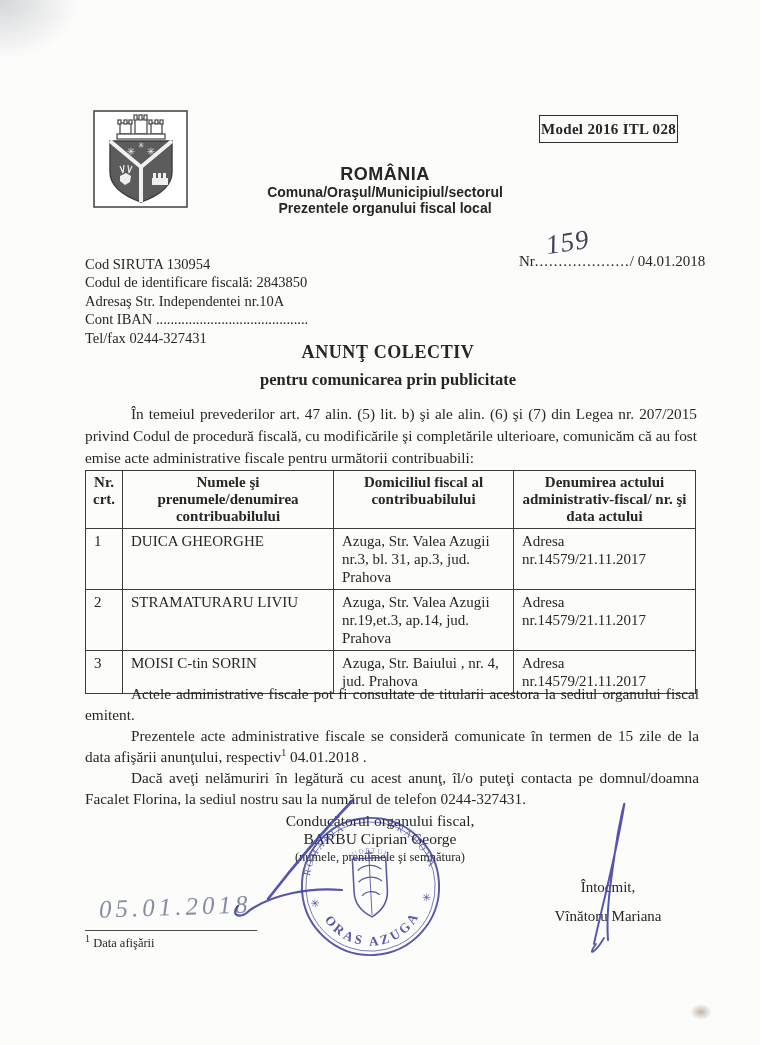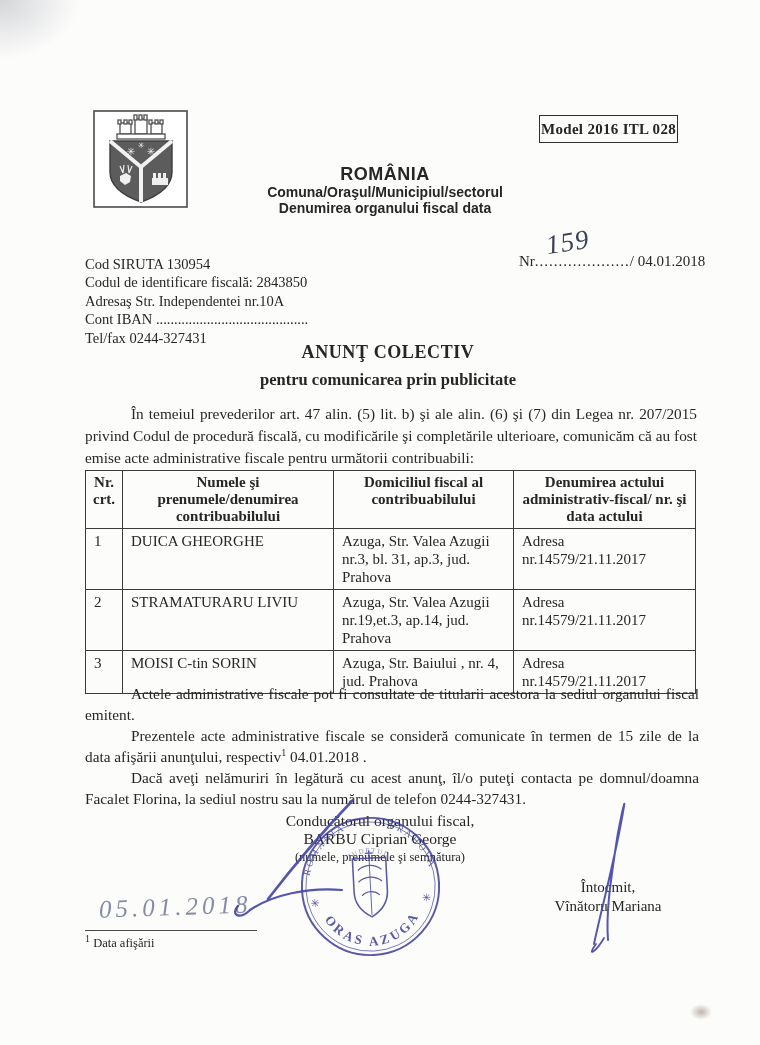--- a/index.html
+++ b/index.html
@@ -58,21 +58,21 @@
   .sign-block .s3{font-size:12.5px;margin-top:2px;}
 
   
   .stamp{position:absolute;left:297px;top:813px;width:147px;height:147px;opacity:.85;z-index:3;
     transform:rotate(-3deg);}
 
   .ink-overlay{position:absolute;left:0;top:0;width:760px;height:1045px;z-index:4;pointer-events:none;}
 
   
   .intocmit{position:absolute;left:528px;top:879px;width:160px;text-align:center;font-size:15px;z-index:2;}
-  .intocmit .i2{margin-top:2px;}
+  .intocmit .i2{margin-top:12px;}
 
   
   .hand-date{position:absolute;left:99px;top:893px;font-size:25px;font-style:italic;color:#858ba4;
     letter-spacing:4px;transform:rotate(-2deg);}
   .date-line{position:absolute;left:85px;top:930px;width:172px;border-top:1.4px solid #4a4a4a;}
   .footnote{position:absolute;left:85px;top:936px;font-size:12.5px;}
 </style>
 </head>
 <body>
 
@@ -118,21 +118,21 @@
     </g>
   </svg>
 
   <div class="model-box">
     <span>Model 2016 ITL 028</span>
   </div>
 
   <div class="hdr">
     <div class="country">ROMÂNIA</div>
     <div class="sub">Comuna/Oraşul/Municipiul/sectorul</div>
-    <div class="sub">Denumirea organului fiscal data</div>
+    <div class="sub">Prezentele organului fiscal local</div>
   </div>
 
   <div class="info">
     <div>Cod SIRUTA 130954</div>
     <div>Codul de identificare fiscală: 2843850</div>
     <div>Adresaş Str. Independentei nr.10A</div>
     <div>Cont IBAN ..........................................</div>
     <div>Tel/fax 0244-327431</div>
   </div>
 

